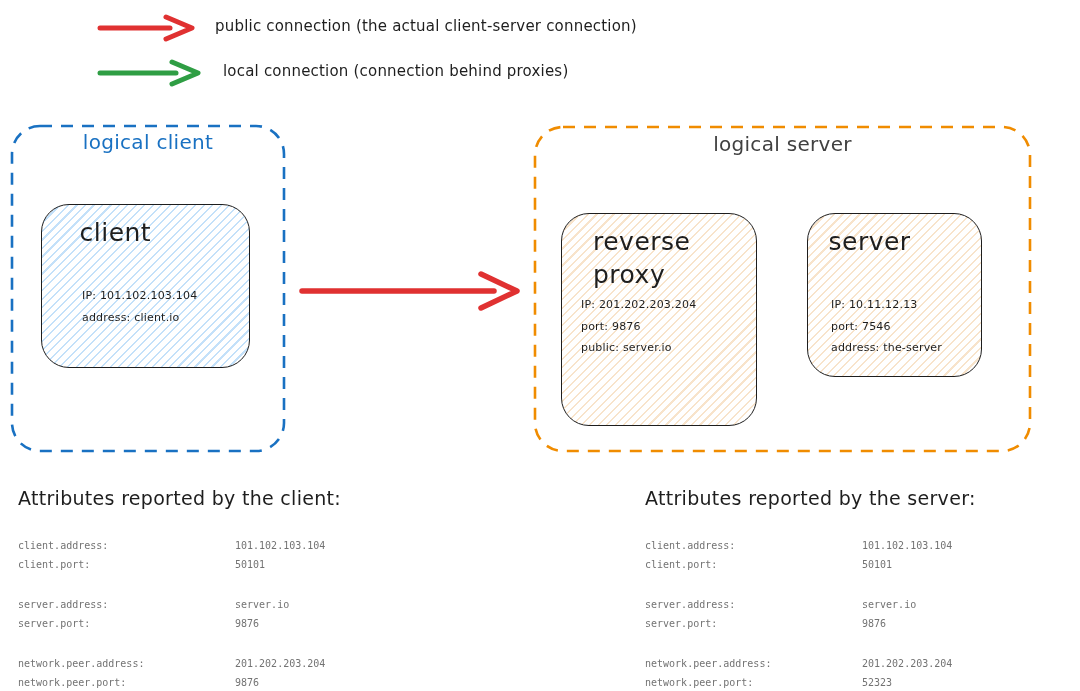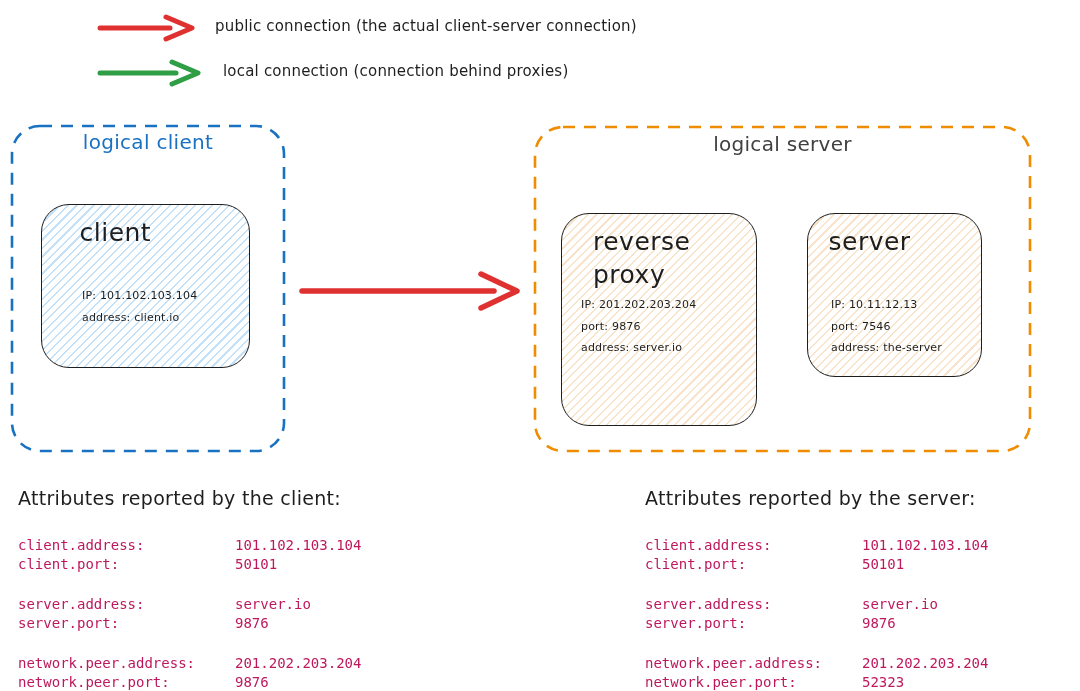--- a/index.html
+++ b/index.html
@@ -23,21 +23,21 @@
               rgba(147,200,245,.55) 0 1.5px, rgba(255,255,255,0) 1.5px 6px);}
   .node.orange{background:repeating-linear-gradient(135deg,
               rgba(242,205,160,.55) 0 1.5px, rgba(255,255,255,0) 1.5px 6px);}
   .node-title{margin:11px auto 0;max-width:132px;text-align:left;
               font-size:25px;line-height:1.32;letter-spacing:.5px;}
   .node-lines{position:absolute;font-size:11px;line-height:21.5px;letter-spacing:.2px;white-space:nowrap;}
 
   
   .attr-block{position:absolute;}
   .attr-title{font-size:19px;line-height:24px;letter-spacing:.3px;margin-bottom:26px;white-space:nowrap;}
-  .attr-rows{font-family:"DejaVu Sans Mono", monospace;font-size:14px;line-height:19px;color:#be185d;}
+  .attr-rows{font-family:"DejaVu Sans Mono", monospace;font-size:10px;line-height:19px;color:#737373;}
   .attr-group{margin-bottom:21px;}
   .attr-row .k{display:inline-block;width:217px;white-space:pre;}
   .attr-row .v{white-space:pre;}
 
   svg line, svg polyline{stroke-linecap:round;stroke-linejoin:round;fill:none;}
 </style>
 </head>
 <body>
 
 <div class="canvas">
@@ -78,21 +78,21 @@
     <svg class="outline" width="499" height="328">
       <rect x="2" y="2" width="495" height="324" rx="28" fill="none" stroke-width="2.6" stroke-dasharray="12 9" stroke="#f08c00"></rect>
     </svg>
     <div class="group-label" style="top:7px;color:#404040;">logical server</div>
 
     <div class="node orange" style="left:28px;top:88px;width:196px;height:213px;">
       <div class="node-title">reverse proxy</div>
       <div class="node-lines" style="left:19px;top:80px;">
         <div>IP: 201.202.203.204</div>
         <div>port: 9876</div>
-        <div>address: server.io</div>
+        <div>public: server.io</div>
       </div>
     </div>
 
     <div class="node orange" style="left:274px;top:88px;width:175px;height:164px;">
       <div class="node-title">server</div>
       <div class="node-lines" style="left:23px;top:80px;">
         <div>IP: 10.11.12.13</div>
         <div>port: 7546</div>
         <div>address: the-server</div>
       </div>

